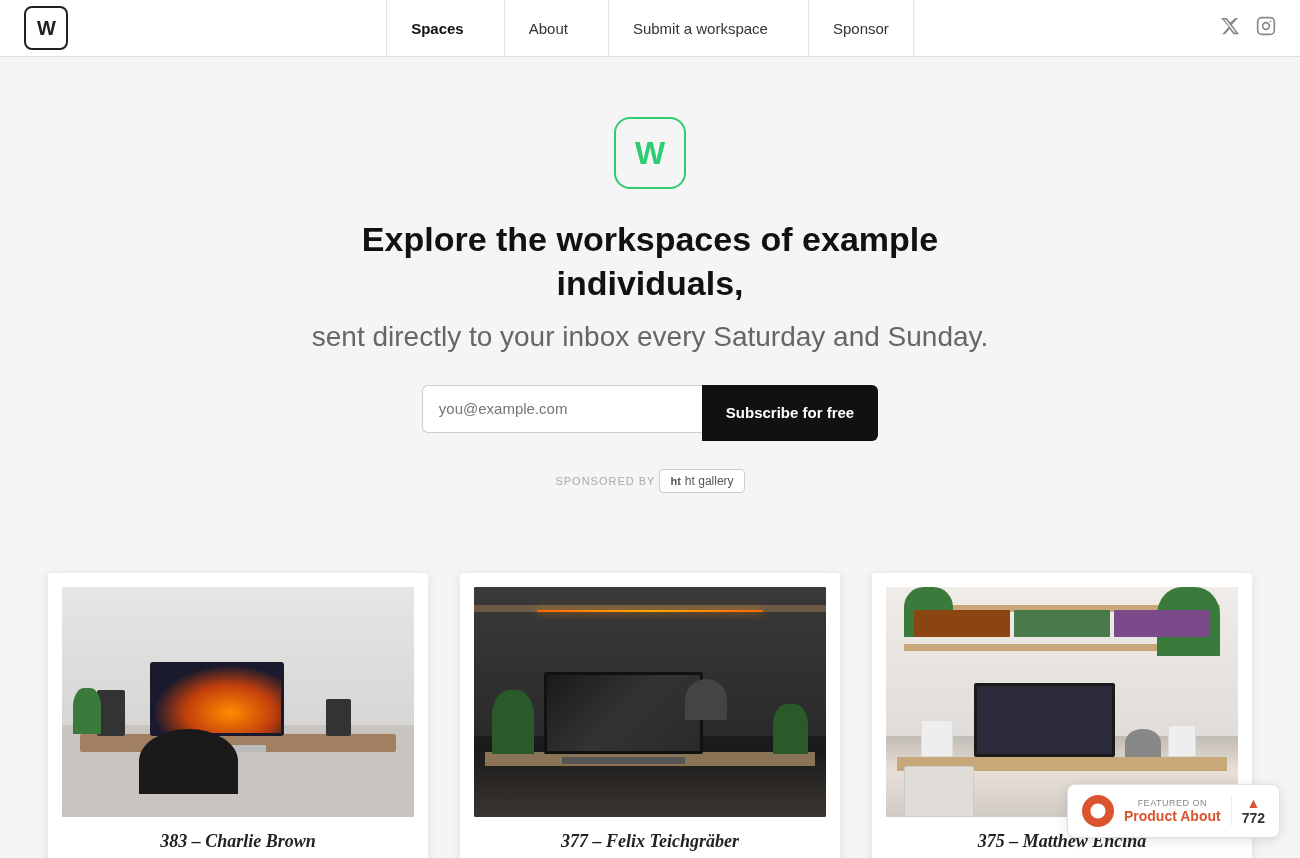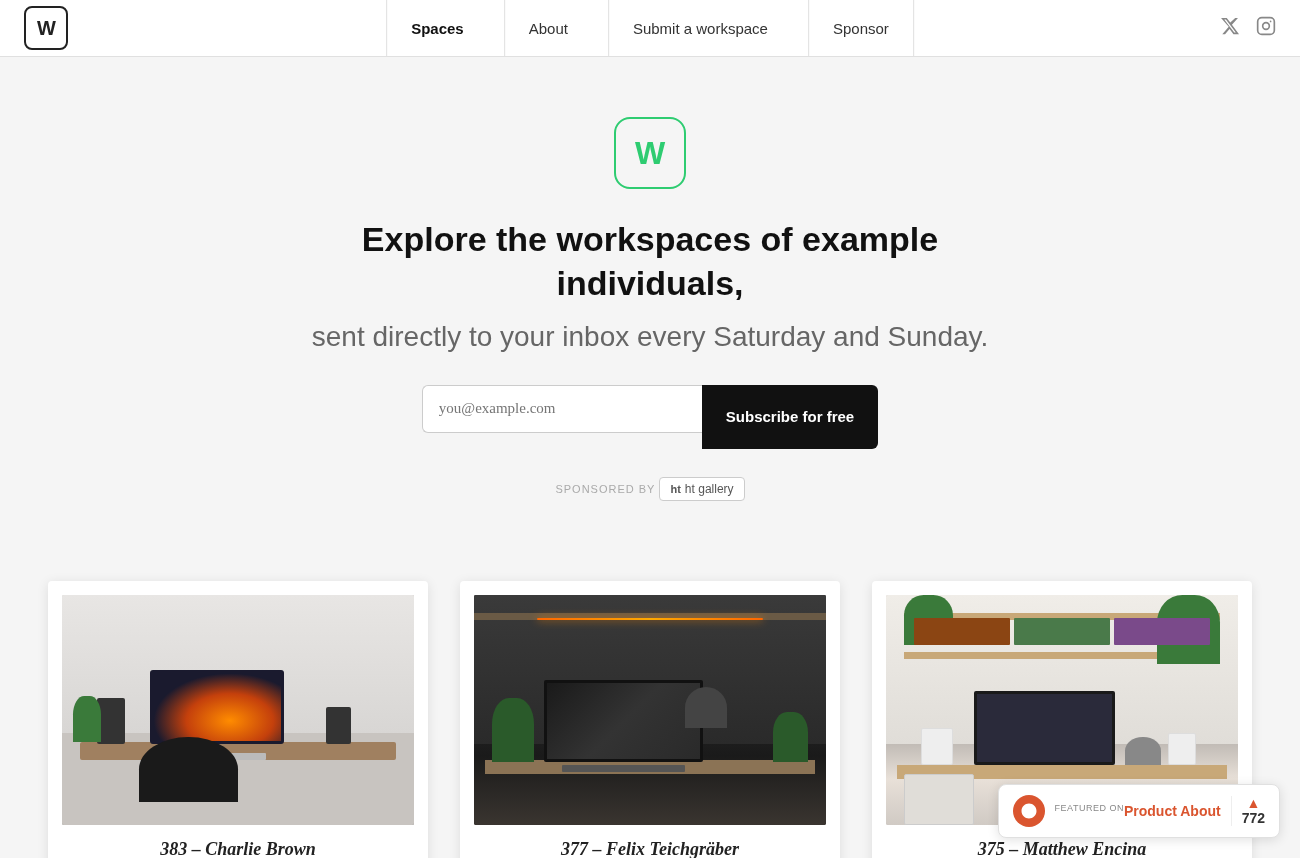--- a/index.html
+++ b/index.html
@@ -121,24 +121,23 @@
       width: 280px;
       height: 48px;
       border: 1.5px solid #ccc;
       border-right: none;
       border-radius: 6px 0 0 6px;
       padding: 0 16px;
       font-size: 15px;
       color: #555;
       background: #fff;
       outline: none;
-      font-family: Liberation Serif, serif;
     }
     .subscribe-btn {
-      height: 64px;
+      height: 56px;
       padding: 0 24px;
       background: #111;
       color: #fff;
       border: none;
       border-radius: 0 6px 6px 0;
       font-size: 15px;
       font-weight: 600;
       cursor: pointer;
       white-space: nowrap;
     }
@@ -299,21 +298,21 @@
       border-radius: 50%;
       display: flex;
       align-items: center;
       justify-content: center;
       color: #fff;
       font-weight: 900;
       font-size: 16px;
     }
     .ph-text {
       display: flex;
-      flex-direction: row;
+      flex-direction: column;
       text-align: center;
     }
     .ph-featured {
       font-size: 9px;
       color: #888;
       text-transform: uppercase;
       letter-spacing: 0.5px;
     }
     .ph-product-hunt {
       font-size: 14px;

